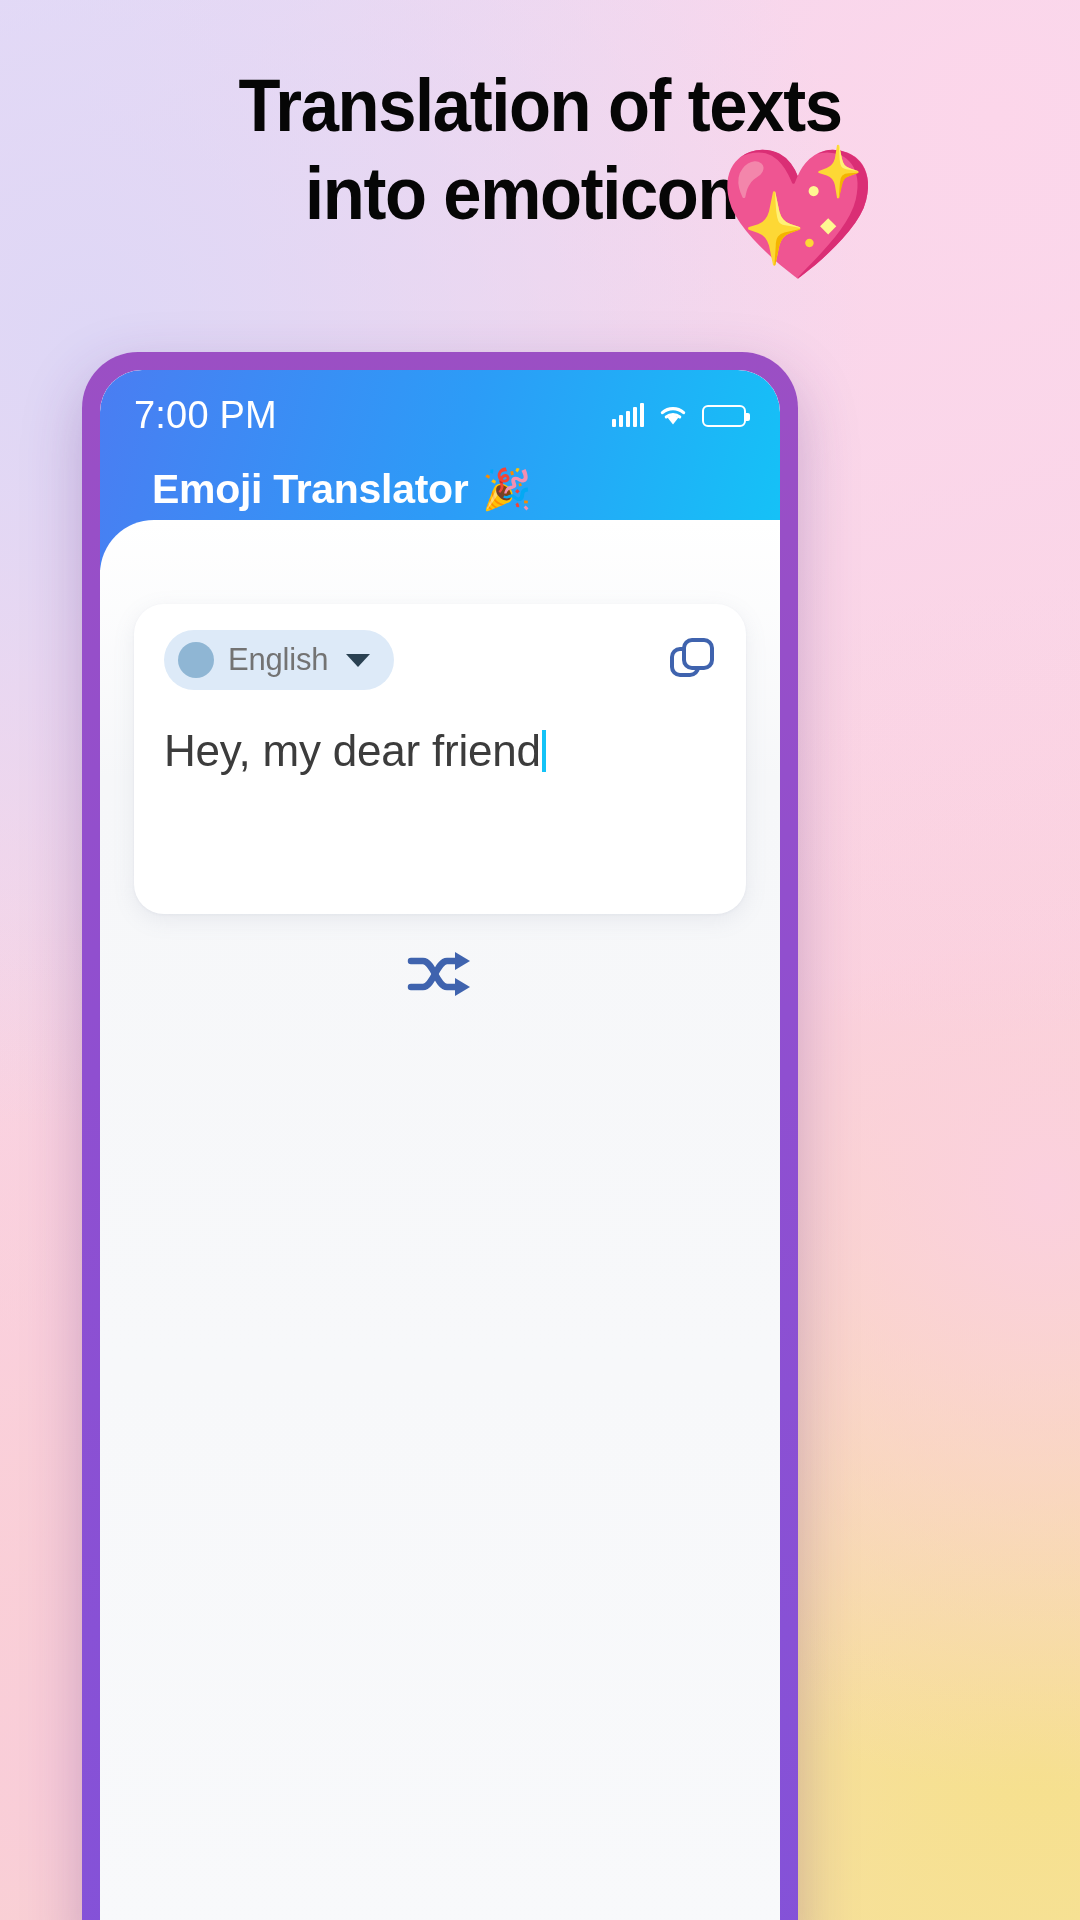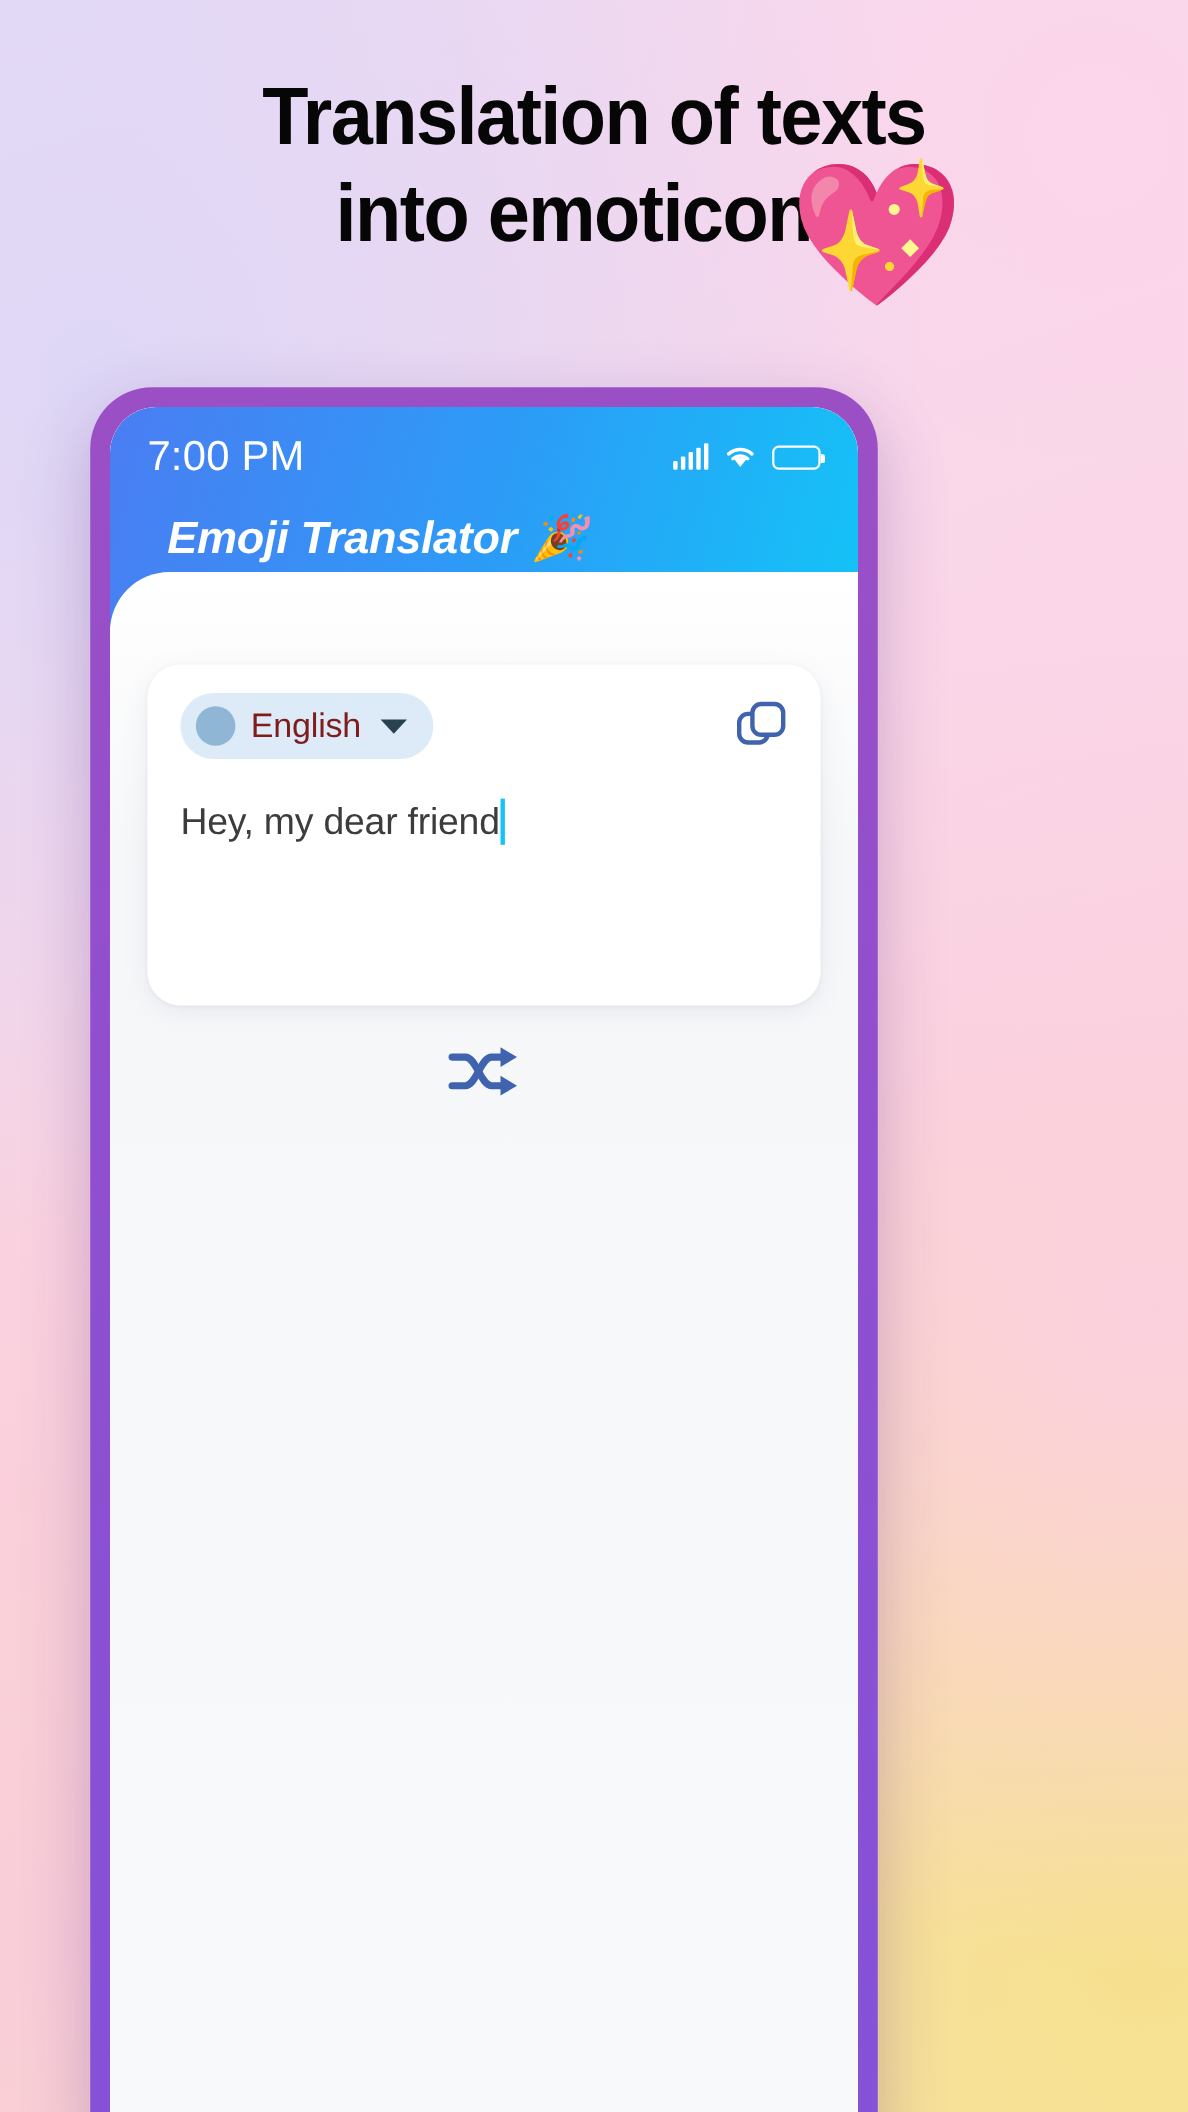--- a/index.html
+++ b/index.html
@@ -85,21 +85,21 @@
   }
   .battery-icon::after {
     content:""; position:absolute; right:-6px; top:6px;
     width:4px; height:8px; background:#fff; border-radius:0 2px 2px 0;
   }
   .battery-fill { height:100%; background:#fff; border-radius:2px; }
 
   .app-title {
     position:absolute; left:52px; top:96px;
     color:#ffffff; font-size:41px; font-weight:bold; letter-spacing:-.3px;
-    display:flex; align-items:center; gap:14px;font-style:italic;
+    display:flex; align-items:center; gap:14px;
   }
   .app-title .party { font-family:"DejaVu Sans", sans-serif; font-size:40px; }
 
   
   .sheet {
     position:absolute; left:0; top:150px; width:100%; bottom:0;
     background:linear-gradient(180deg,#ffffff 0%, #f6f7f9 18%, #f8f9fb 100%);
     border-radius:54px 0 0 0;
     padding:84px 34px 0 34px;
   }
@@ -117,33 +117,33 @@
 
   .card-top { display:flex; align-items:center; justify-content:space-between; }
 
   .lang-chip {
     display:inline-flex; align-items:center; gap:14px;
     background:#ddeaf8;
     border-radius:999px;
     padding:12px 24px 12px 14px;
   }
   .chip-dot { width:36px; height:36px; border-radius:50%; background:#8fb6d4; flex:none; }
-  .chip-label { font-size:31px; color:#7f1d1d; letter-spacing:-.2px; }
+  .chip-label { font-size:31px; color:#737373; letter-spacing:-.2px; }
   .chip-caret {
     width:0; height:0; margin-left:4px;
     border-left:12px solid transparent;
     border-right:12px solid transparent;
     border-top:13px solid #2a4152;
   }
 
   .copy-icon { width:48px; height:48px; flex:none; }
 
   .input-text {
     margin-top:36px;
-    font-size:34px;
+    font-size:44px;
     color:#3c3c3c;
     letter-spacing:-.2px;
     display:flex; align-items:center;
   }
   .caret {
     display:inline-block; width:4px; height:42px;
     background:#14c3f7; margin-left:1px;
   }
 
   .emoji-line {

